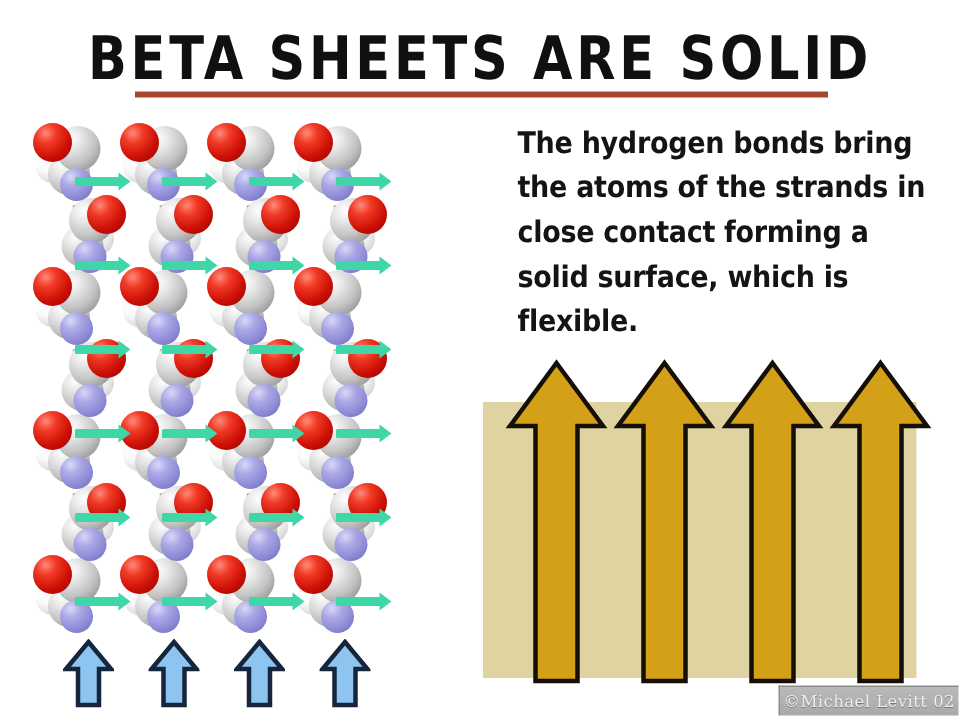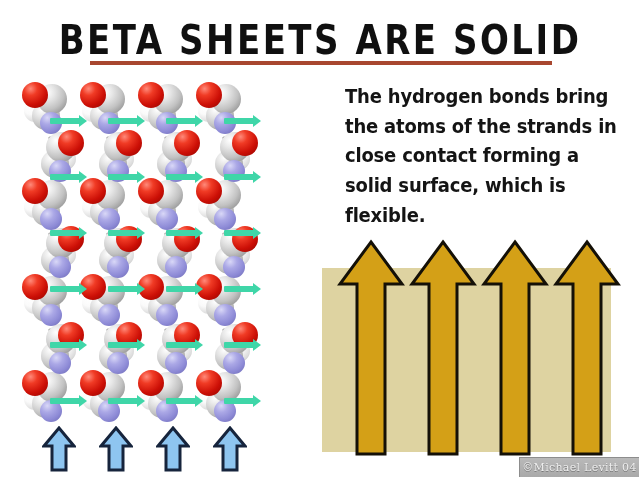--- a/index.html
+++ b/index.html
@@ -481,13 +481,13 @@
         <polygon points="35,4 66,46 49,46 49,216 21,216 21,46 4,46" fill="#d4a017" stroke="#141007" stroke-width="3" stroke-linejoin="miter"></polygon>
       </svg>
     </div>
     <div class="gold-arrow" style="left: 232px;">
       <svg width="70" height="220" viewBox="0 0 70 220">
         <polygon points="35,4 66,46 49,46 49,216 21,216 21,46 4,46" fill="#d4a017" stroke="#141007" stroke-width="3" stroke-linejoin="miter"></polygon>
       </svg>
     </div>
   </div>
 
-<div id="watermark">©Michael Levitt 04</div>
+<div id="watermark">©Michael Levitt 02</div>
 
 </body></html>

